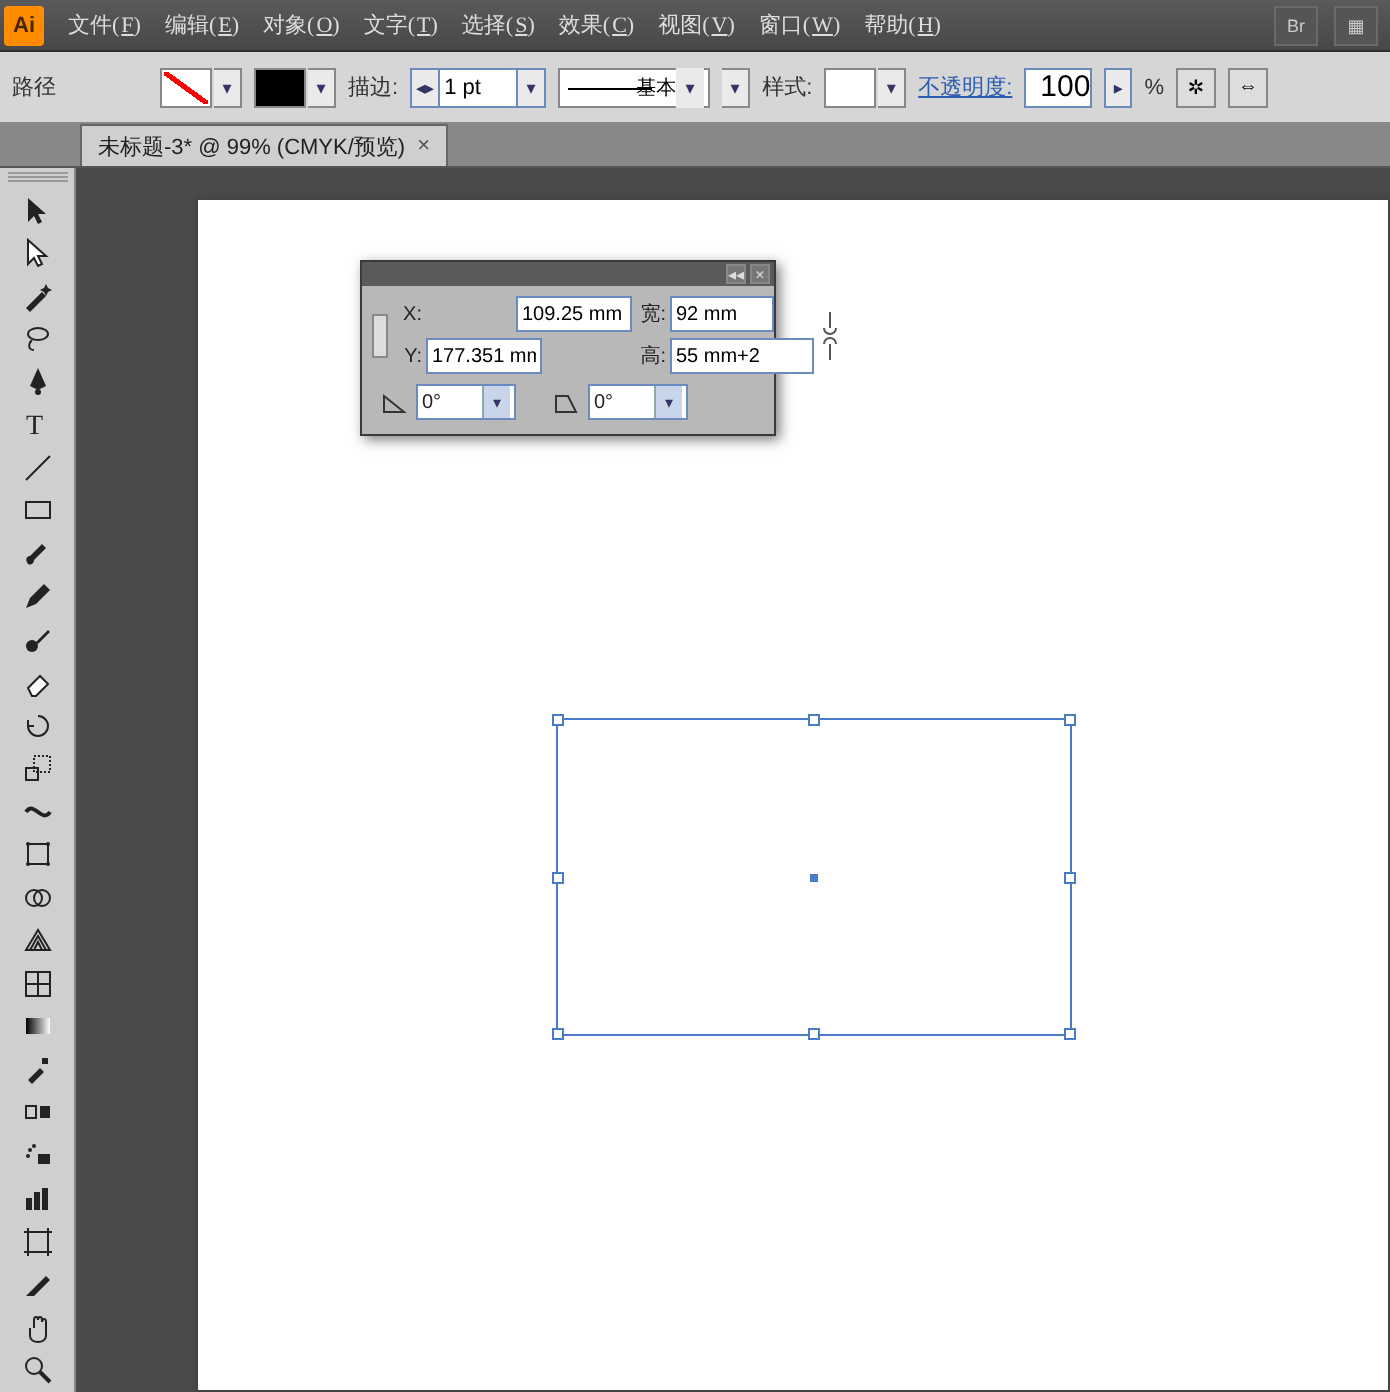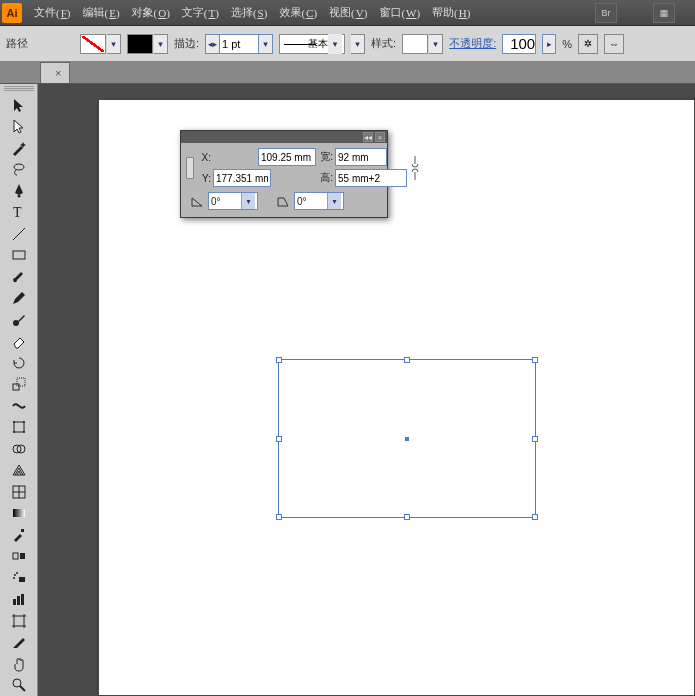--- a/index.html
+++ b/index.html
@@ -4,34 +4,34 @@
 <style>
   * { box-sizing: border-box; margin: 0; padding: 0; }
   body { font-family: "Microsoft YaHei", sans-serif; font-size: 11px; background: #4a4a4a; width: 695px; height: 696px; overflow: hidden; position: relative; }
 
   
   .menubar { height: 26px; background: linear-gradient(#5a5a5a,#474747); display: flex; align-items: center; padding: 0 2px; border-bottom: 1px solid #2e2e2e; }
   .ai-logo { width: 20px; height: 20px; background: #ff8c00; color: #4b2600; display: flex; align-items: center; justify-content: center; font-weight: bold; font-size: 11px; border-radius: 2px; margin-right: 6px; }
   .menuitem { color: #ddd; padding: 0 6px; cursor: default; display: flex; align-items: center; height: 100%; font-family: Liberation Serif, serif; }
   .menuitem .hotkey { text-decoration: underline; margin-left: 1px; }
   .menubar .spacer { flex: 1; }
-  .menubar .right-icon { width: 22px; height: 20px; margin: 0 18px; border: 1px solid #6a6a6a; background: #555; color: #ccc; display: flex; align-items: center; justify-content: center; font-size: 9px; }
+  .menubar .right-icon { width: 22px; height: 20px; margin: 0 4px; border: 1px solid #6a6a6a; background: #555; color: #ccc; display: flex; align-items: center; justify-content: center; font-size: 9px; }
 
   
   .controlbar { height: 36px; background: #d6d6d6; border-bottom: 1px solid #888; display: flex; align-items: center; padding: 16px 6px; gap: 6px; }
   .controlbar .label { color: #333; font-size: 11px; }
   .swatch-pair { display: flex; align-items: center; }
   .swatch { width: 26px; height: 20px; border: 1px solid #888; margin-right: 1px; }
   .swatch.fill { background: #fff; position: relative; }
   .swatch.fill::after { content: ""; position: absolute; left: 1px; top: 1px; right: 1px; bottom: 1px; background: linear-gradient(to top right, transparent 45%, red 45%, red 55%, transparent 55%); }
   .swatch.stroke { background: #000; }
   .swatch.blank { background: #fff; }
   .chev { width: 14px; height: 20px; border: 1px solid #888; border-left: none; background: #eaeaea; color:#336; display:flex;align-items:center;justify-content:center; font-size:9px; }
   .pt-input { width: 40px; height: 20px; border: 1px solid #6b8abf; background: #fff; padding: 0 2px; font-size: 11px; }
-  .stroke-style { width: 66px; height: 20px; border: 1px solid #888; background: #fff; display: flex; align-items: center; justify-content: flex-end; padding-right: 2px; position: relative; }
+  .stroke-style { width: 76px; height: 20px; border: 1px solid #888; background: #fff; display: flex; align-items: center; justify-content: flex-end; padding-right: 2px; position: relative; }
   .stroke-style::before { content:""; position:absolute; left:4px; right:28px; top:50%; border-top:1px solid #000; }
   .opacity-input { width: 34px; height: 20px; border: 1px solid #6b8abf; background:#fff; text-align:right; font-size:15px; }
   .mini-btn { width: 20px; height: 20px; border: 1px solid #888; background:#ddd; display:flex; align-items:center; justify-content:center; font-size:10px; }
 
   
   .tabstrip { height: 22px; background: #888; border-bottom: 1px solid #555; display: flex; align-items: stretch; padding-left: 40px; }
   .doc-tab { background: #cfcfcf; border: 1px solid #666; border-bottom: none; padding: 2px 8px; display: flex; align-items: center; color: #222; font-size: 11px; }
   .doc-tab .close { margin-left: 6px; color:#555; }
 
   
@@ -116,20 +116,21 @@
   <span class="label" style="color:#2a5db0; text-decoration:underline">不透明度:</span>
   <input class="opacity-input" value="100" style="">
   <div class="chev" style="border:1px solid #6b8abf">▸</div>
   <span class="label">%</span>
   <div class="mini-btn">✲</div>
   <div class="mini-btn">⇔</div>
 </div>
 
 <div class="tabstrip">
   <div class="doc-tab">
+    <span>未标题-3* @ 99% (CMYK/预览)</span>
     <span class="close">×</span>
   </div>
 </div>
 <div class="expander">▸▸</div>
 
 <div class="main">
   <div class="toolcol">
     <div class="grip"></div>
 
     <div class="tool">

